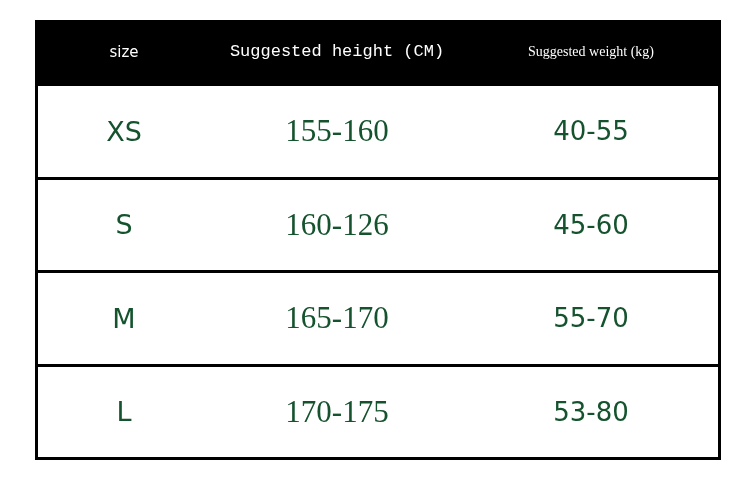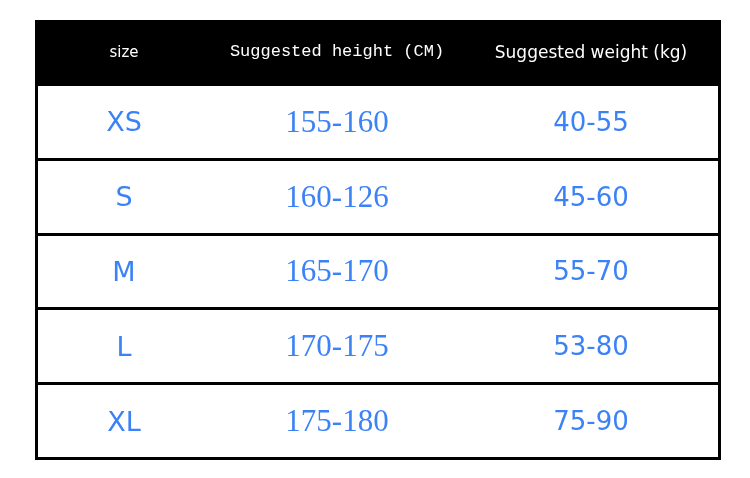--- a/index.html
+++ b/index.html
@@ -53,30 +53,31 @@
   th.col-size {
     font-size: 15px;
     width: 172px;
   }
   th.col-height {
     font-size: 17px;
     width: 254px;
     font-family: Liberation Mono, monospace;
   }
   th.col-weight {
-    font-size: 17px;
+    font-size: 14px;
     width: 254px;
+    font-family: Liberation Serif, serif;
   }
   
   tr.data-row {
     background: #ffffff;
   }
   tr.data-row td {
     height: 62px;
-    color: #3b82f6;
+    color: #14532d;
     border-top: 3px solid #000000;
   }
   td.cell-size {
     font-size: 27px;
   }
   td.cell-height {
     font-size: 31px;
     font-family: Liberation Serif, serif;
   }
   td.cell-weight {
@@ -122,21 +123,16 @@
         <tr class="data-row">
           <td class="cell-size">M</td>
           <td class="cell-height">165-170</td>
           <td class="cell-weight">55-70</td>
         </tr>
         <tr class="data-row">
           <td class="cell-size">L</td>
           <td class="cell-height">170-175</td>
           <td class="cell-weight">53-80</td>
         </tr>
-        <tr class="data-row">
-          <td class="cell-size">XL</td>
-          <td class="cell-height">175-180</td>
-          <td class="cell-weight">75-90</td>
-        </tr>
       </tbody>
     </table>
   </div>
 </div>
 
 </body></html>

